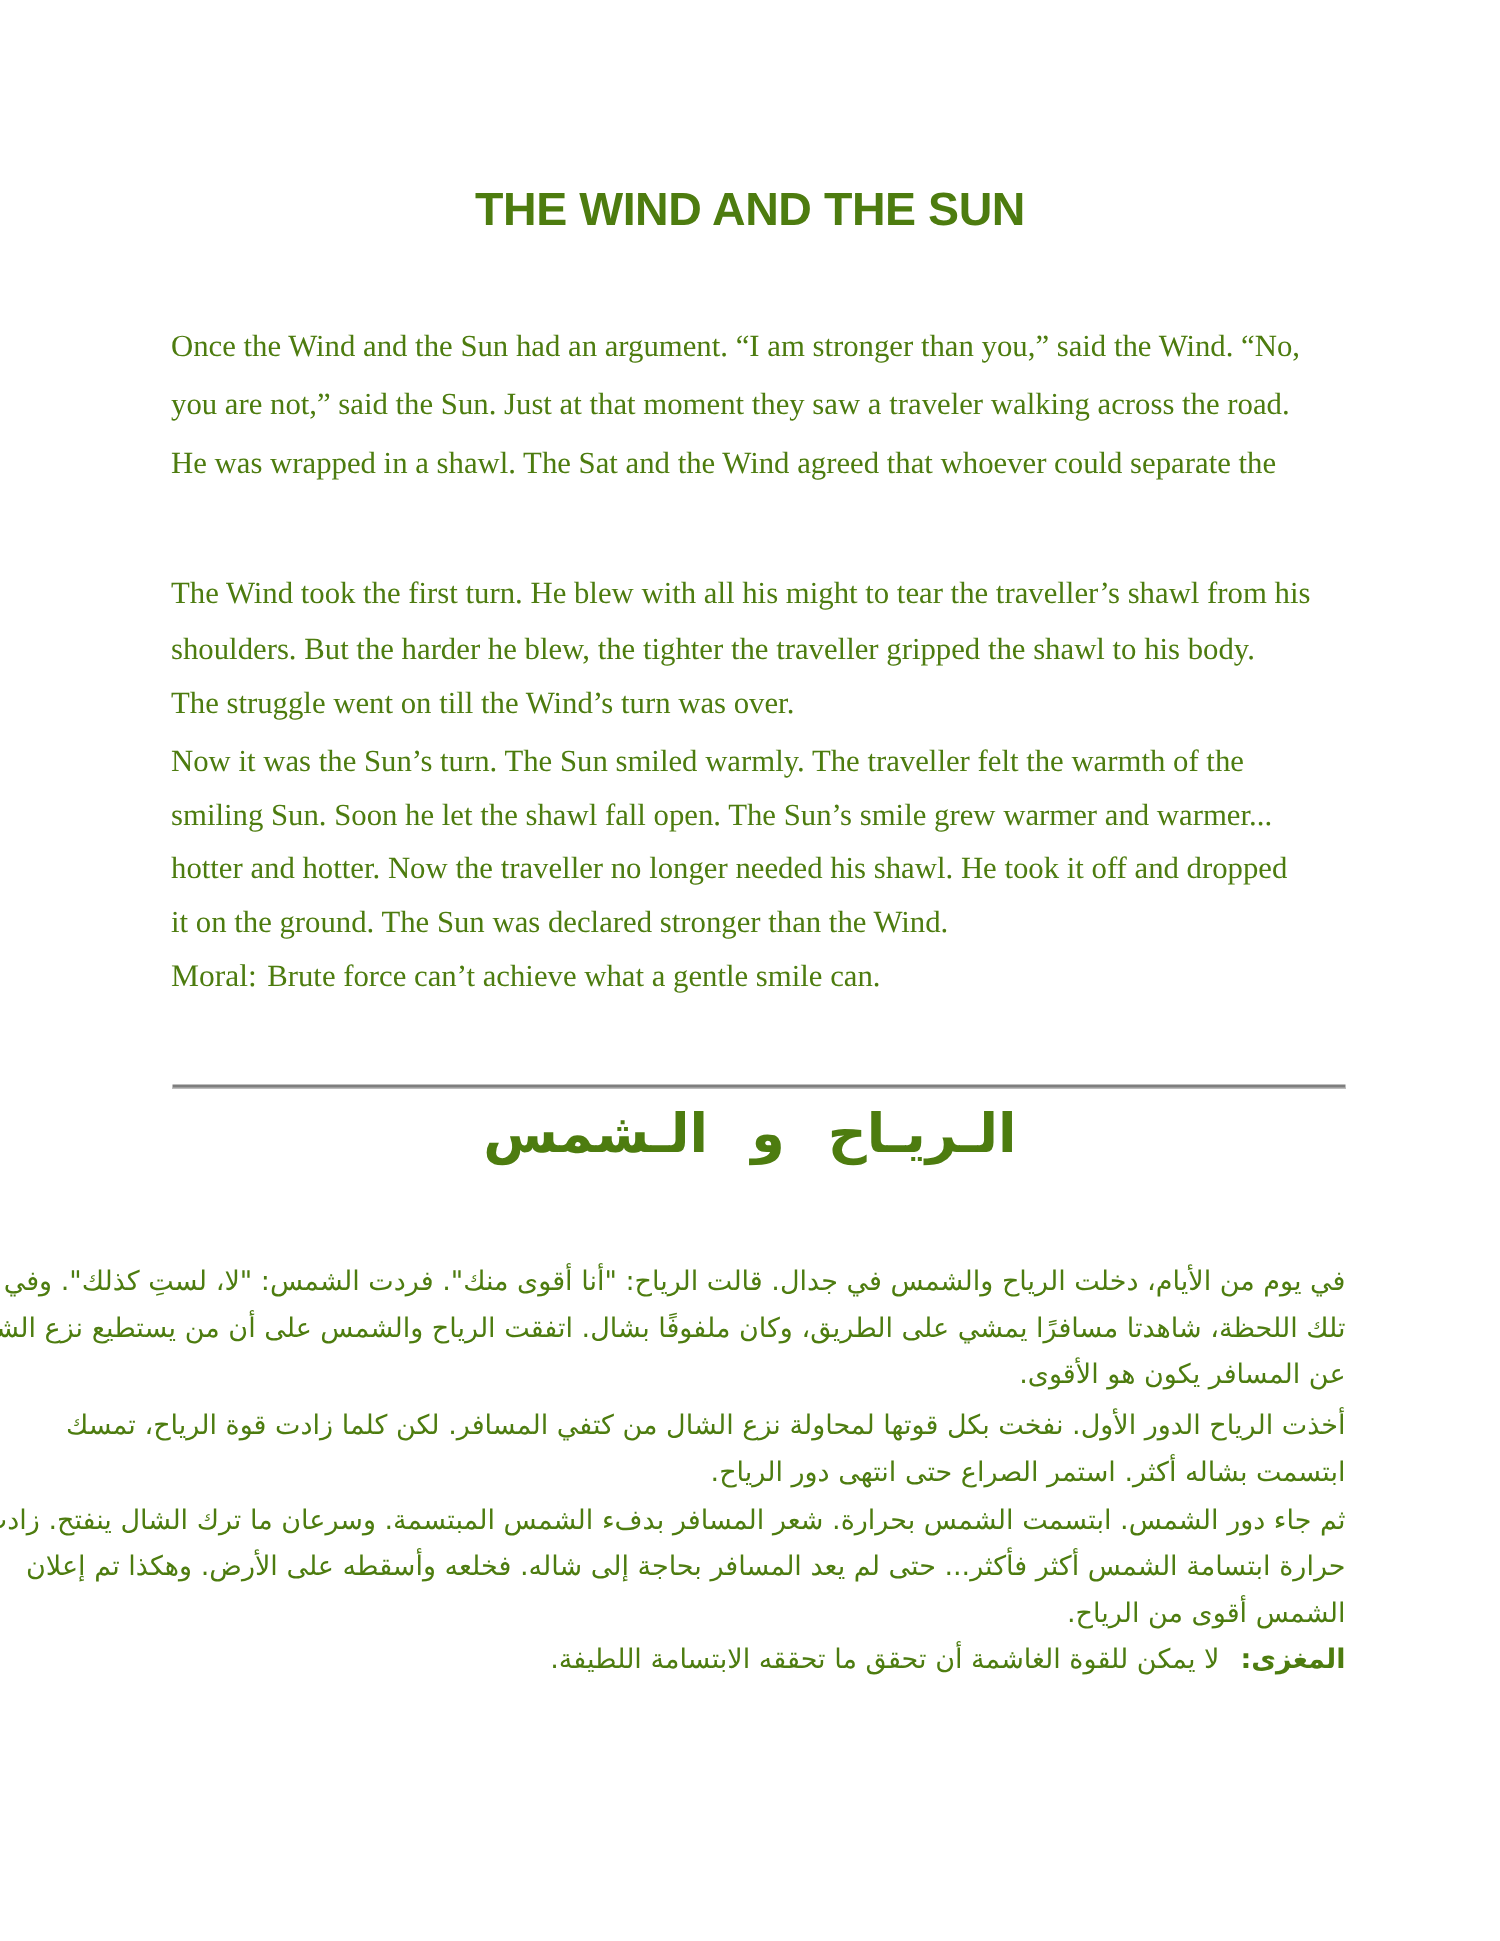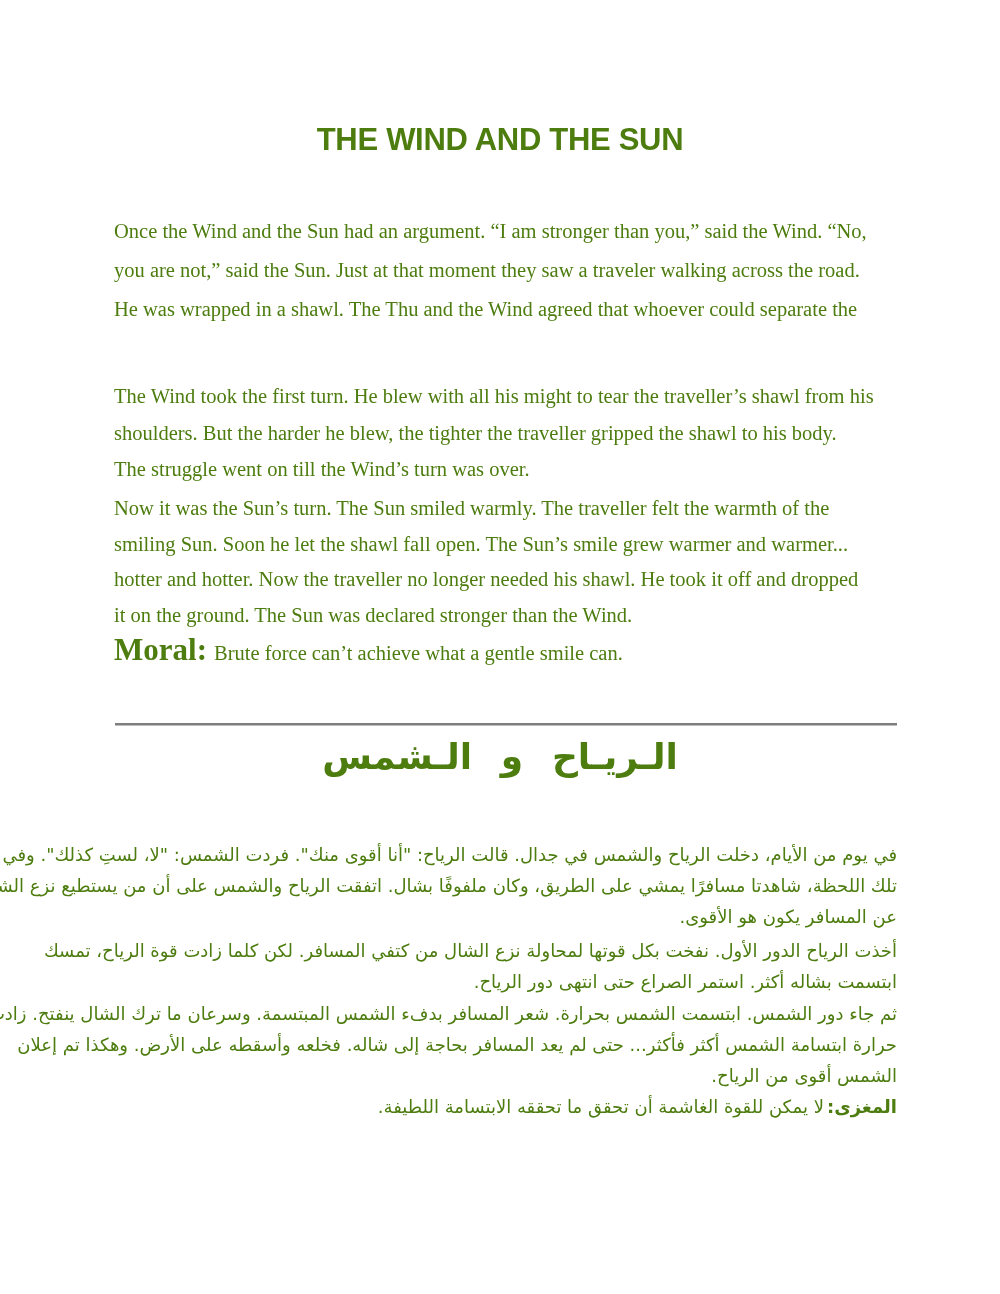--- a/index.html
+++ b/index.html
@@ -38,22 +38,22 @@
     position: absolute;
     top: 635px;
     left: 114px;
     width: 783px;
     font-family: "Liberation Serif", serif;
     font-size: 20.5px;
     line-height: 30px;
     white-space: nowrap;
   }
   .moral-label-en {
-    font-weight: bold;
-    font-size: 31px;
+    font-weight: normal;
+    font-size: 21px;
     margin-right: 7px;
   }
   .divider {
     position: absolute;
     top: 723px;
     left: 115px;
     width: 782px;
     height: 2px;
     background: #7e7e7e;
     border-bottom: 1px solid #bdbdbd;
@@ -89,34 +89,34 @@
     left: 114px;
     width: 783px;
     font-family: "DejaVu Sans", sans-serif;
     font-size: 18px;
     line-height: 31px;
     text-align: right;
     white-space: nowrap;
   }
   .moral-label-ar {
     font-weight: bold;
-    margin-left: 3px;
+    margin-left: 14px;
   }
 </style>
 </head>
 <body>
 
 <div class="page">
 
   <div class="title-en">THE WIND AND THE SUN</div>
 
   <div class="p-en" id="pen1">
     <div class="line">Once the Wind and the Sun had an argument. “I am stronger than you,” said the Wind. “No,</div>
     <div class="line">you are not,” said the Sun. Just at that moment they saw a traveler walking across the road.</div>
-    <div class="line">He was wrapped in a shawl. The Thu and the Wind agreed that whoever could separate the</div>
+    <div class="line">He was wrapped in a shawl. The Sat and the Wind agreed that whoever could separate the</div>
   </div>
 
   <div class="p-en" id="pen2">
     <div class="line">The Wind took the first turn. He blew with all his might to tear the traveller’s shawl from his</div>
     <div class="line">shoulders. But the harder he blew, the tighter the traveller gripped the shawl to his body.</div>
     <div class="line">The struggle went on till the Wind’s turn was over.</div>
   </div>
 
   <div class="p-en" id="pen3">
     <div class="line">Now it was the Sun’s turn. The Sun smiled warmly. The traveller felt the warmth of the</div>

